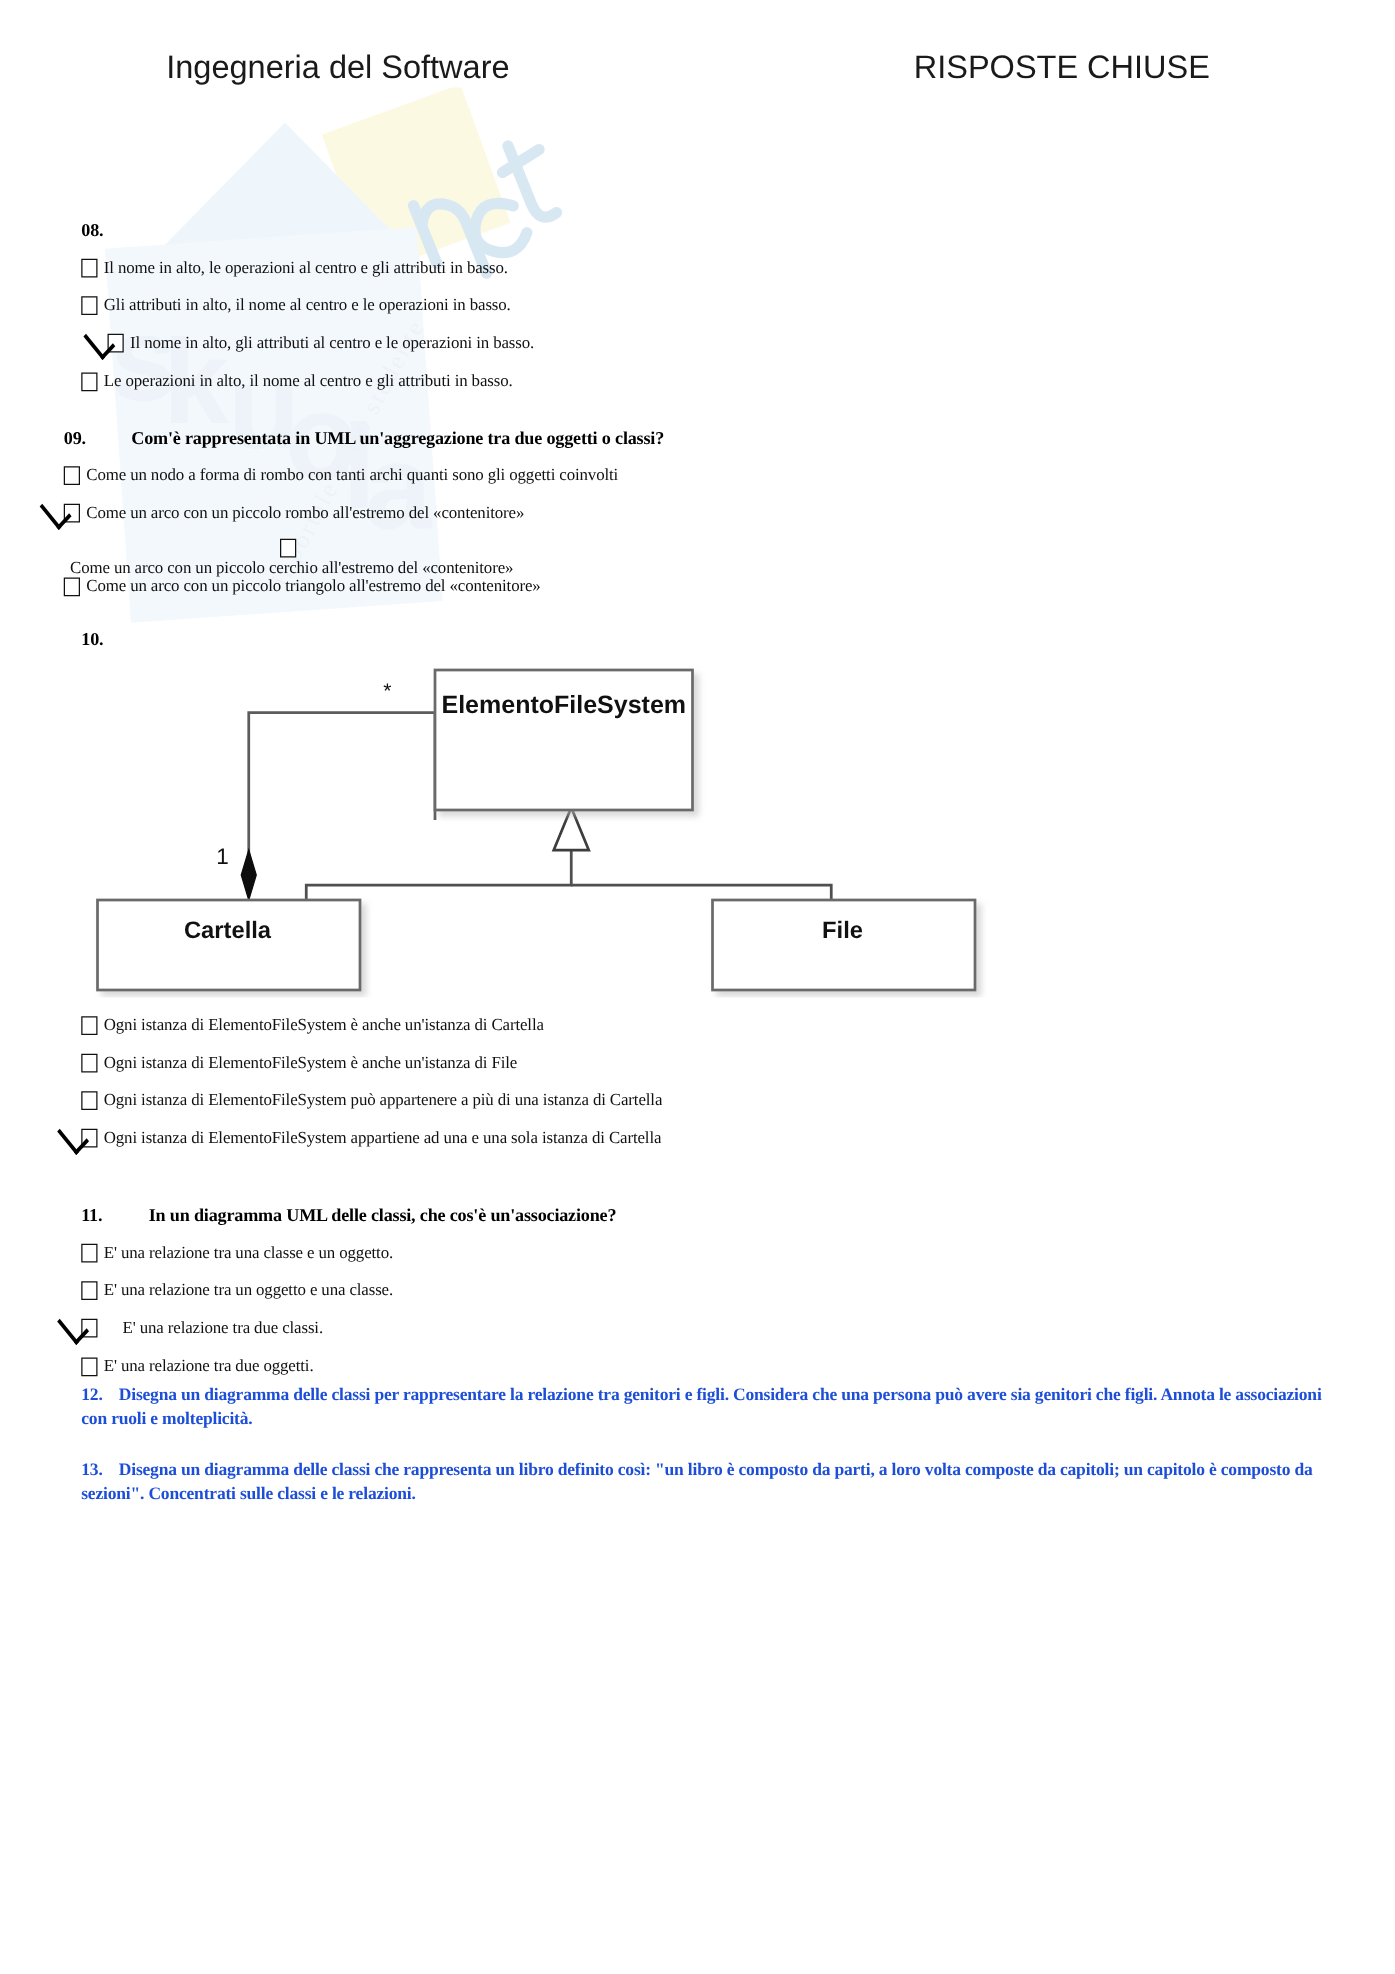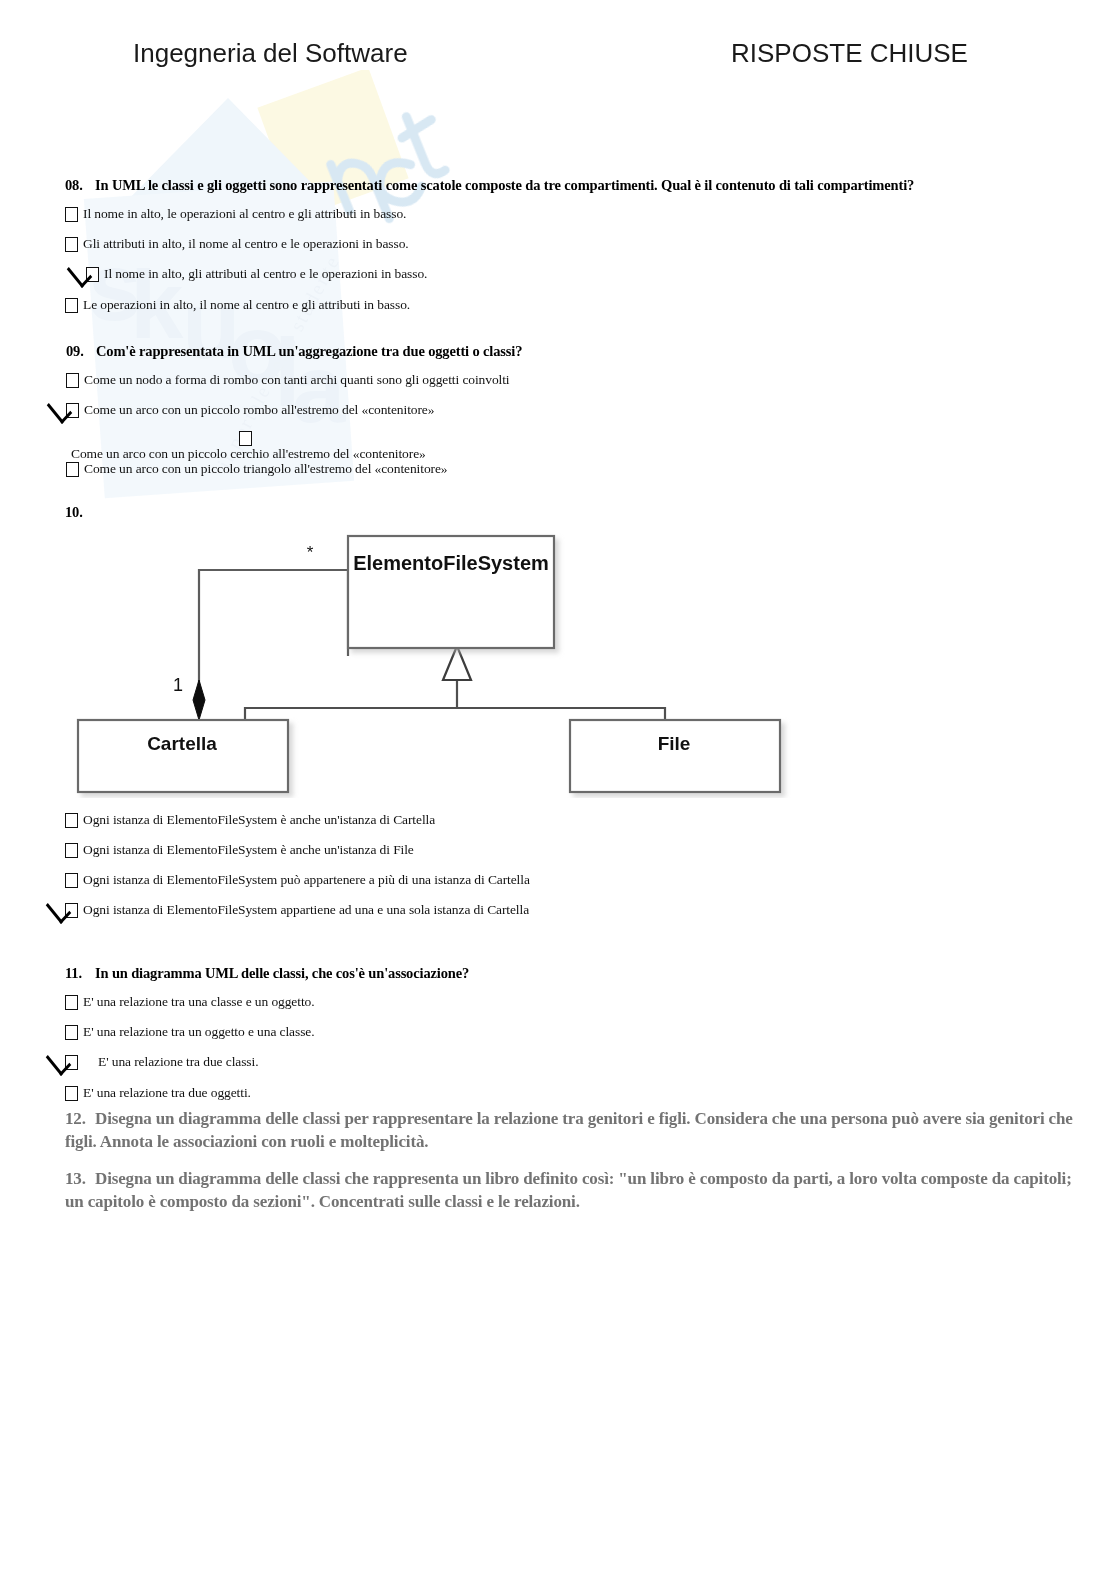--- a/index.html
+++ b/index.html
@@ -54,20 +54,21 @@
 
   .qblock { position: absolute; }
 
   .qtitle {
     font-family: "Liberation Serif", serif;
     font-weight: bold;
     font-size: 14.5px;
     color: #000;
     line-height: 1.28;
     letter-spacing: -0.15px;
+    gap: 24px;
   }
   .qnum {
     display: inline-block;
     width: 30px;
   }
   .qtitle-wrap { display: flex; align-items: flex-start; }
   .qtitle-text { display: block; }
 
   .opt {
     display: flex;
@@ -123,23 +124,23 @@
   .uml-mult {
     font-family: "Liberation Sans", sans-serif;
     fill: #111;
   }
 
   
   .freeq {
     position: absolute;
     font-family: "Liberation Serif", serif;
     font-weight: bold;
-    font-size: 17px;
+    font-size: 14px;
     line-height: 1.35;
-    color: #737373;
+    color: #1d4ed8;
     letter-spacing: -0.15px;
     width: 1010px;
   }
   .freeq .qnum { width: 30px; display: inline-block; }
 </style>
 </head>
 <body>
 
 <div id="page">
 
@@ -176,41 +177,40 @@
   </div>
 
   <div class="hdr" id="hdr-left">Ingegneria del Software</div>
   <div class="hdr" id="hdr-right">RISPOSTE CHIUSE</div>
 
   <div id="content">
 
     <div class="qblock" style="left:65px; top:176px; width:1000px;">
       <div class="qtitle qtitle-wrap">
         <span class="qnum">08.</span>
-        <span class="qtitle-text">In UML le classi e gli oggetti sono rappresentati come scatole composte da tre compartimenti. Qual è il contenuto di tali compartimenti?</span>
       </div>
       <div class="opt" style="top:30px;">
         <span class="cbox"></span>
         <span class="olabel">Il nome in alto, le operazioni al centro e gli attributi in basso.</span>
       </div>
       <div class="opt" style="top:60px;">
         <span class="cbox"></span>
         <span class="olabel">Gli attributi in alto, il nome al centro e le operazioni in basso.</span>
       </div>
       <div class="opt" style="top:90px;padding-left:21px;">
         <span class="cbox checked"></span>
         <span class="olabel">Il nome in alto, gli attributi al centro e le operazioni in basso.</span>
       </div>
       <div class="opt" style="top:121px;">
         <span class="cbox"></span>
         <span class="olabel">Le operazioni in alto, il nome al centro e gli attributi in basso.</span>
       </div>
     </div>
 
-    <div class="qblock" style="left:66px; top:342px; width:1000px;">
+    <div class="qblock" style="left:51px; top:342px; width:1000px;">
       <div class="qtitle qtitle-wrap">
         <span class="qnum">09.</span>
         <span class="qtitle-text">Com'è rappresentata in UML un'aggregazione tra due oggetti o classi?</span>
       </div>
       <div class="opt" style="top:30px;">
         <span class="cbox"></span>
         <span class="olabel">Come un nodo a forma di rombo con tanti archi quanti sono gli oggetti coinvolti</span>
       </div>
       <div class="opt" style="top:60px;">
         <span class="cbox checked"></span>

